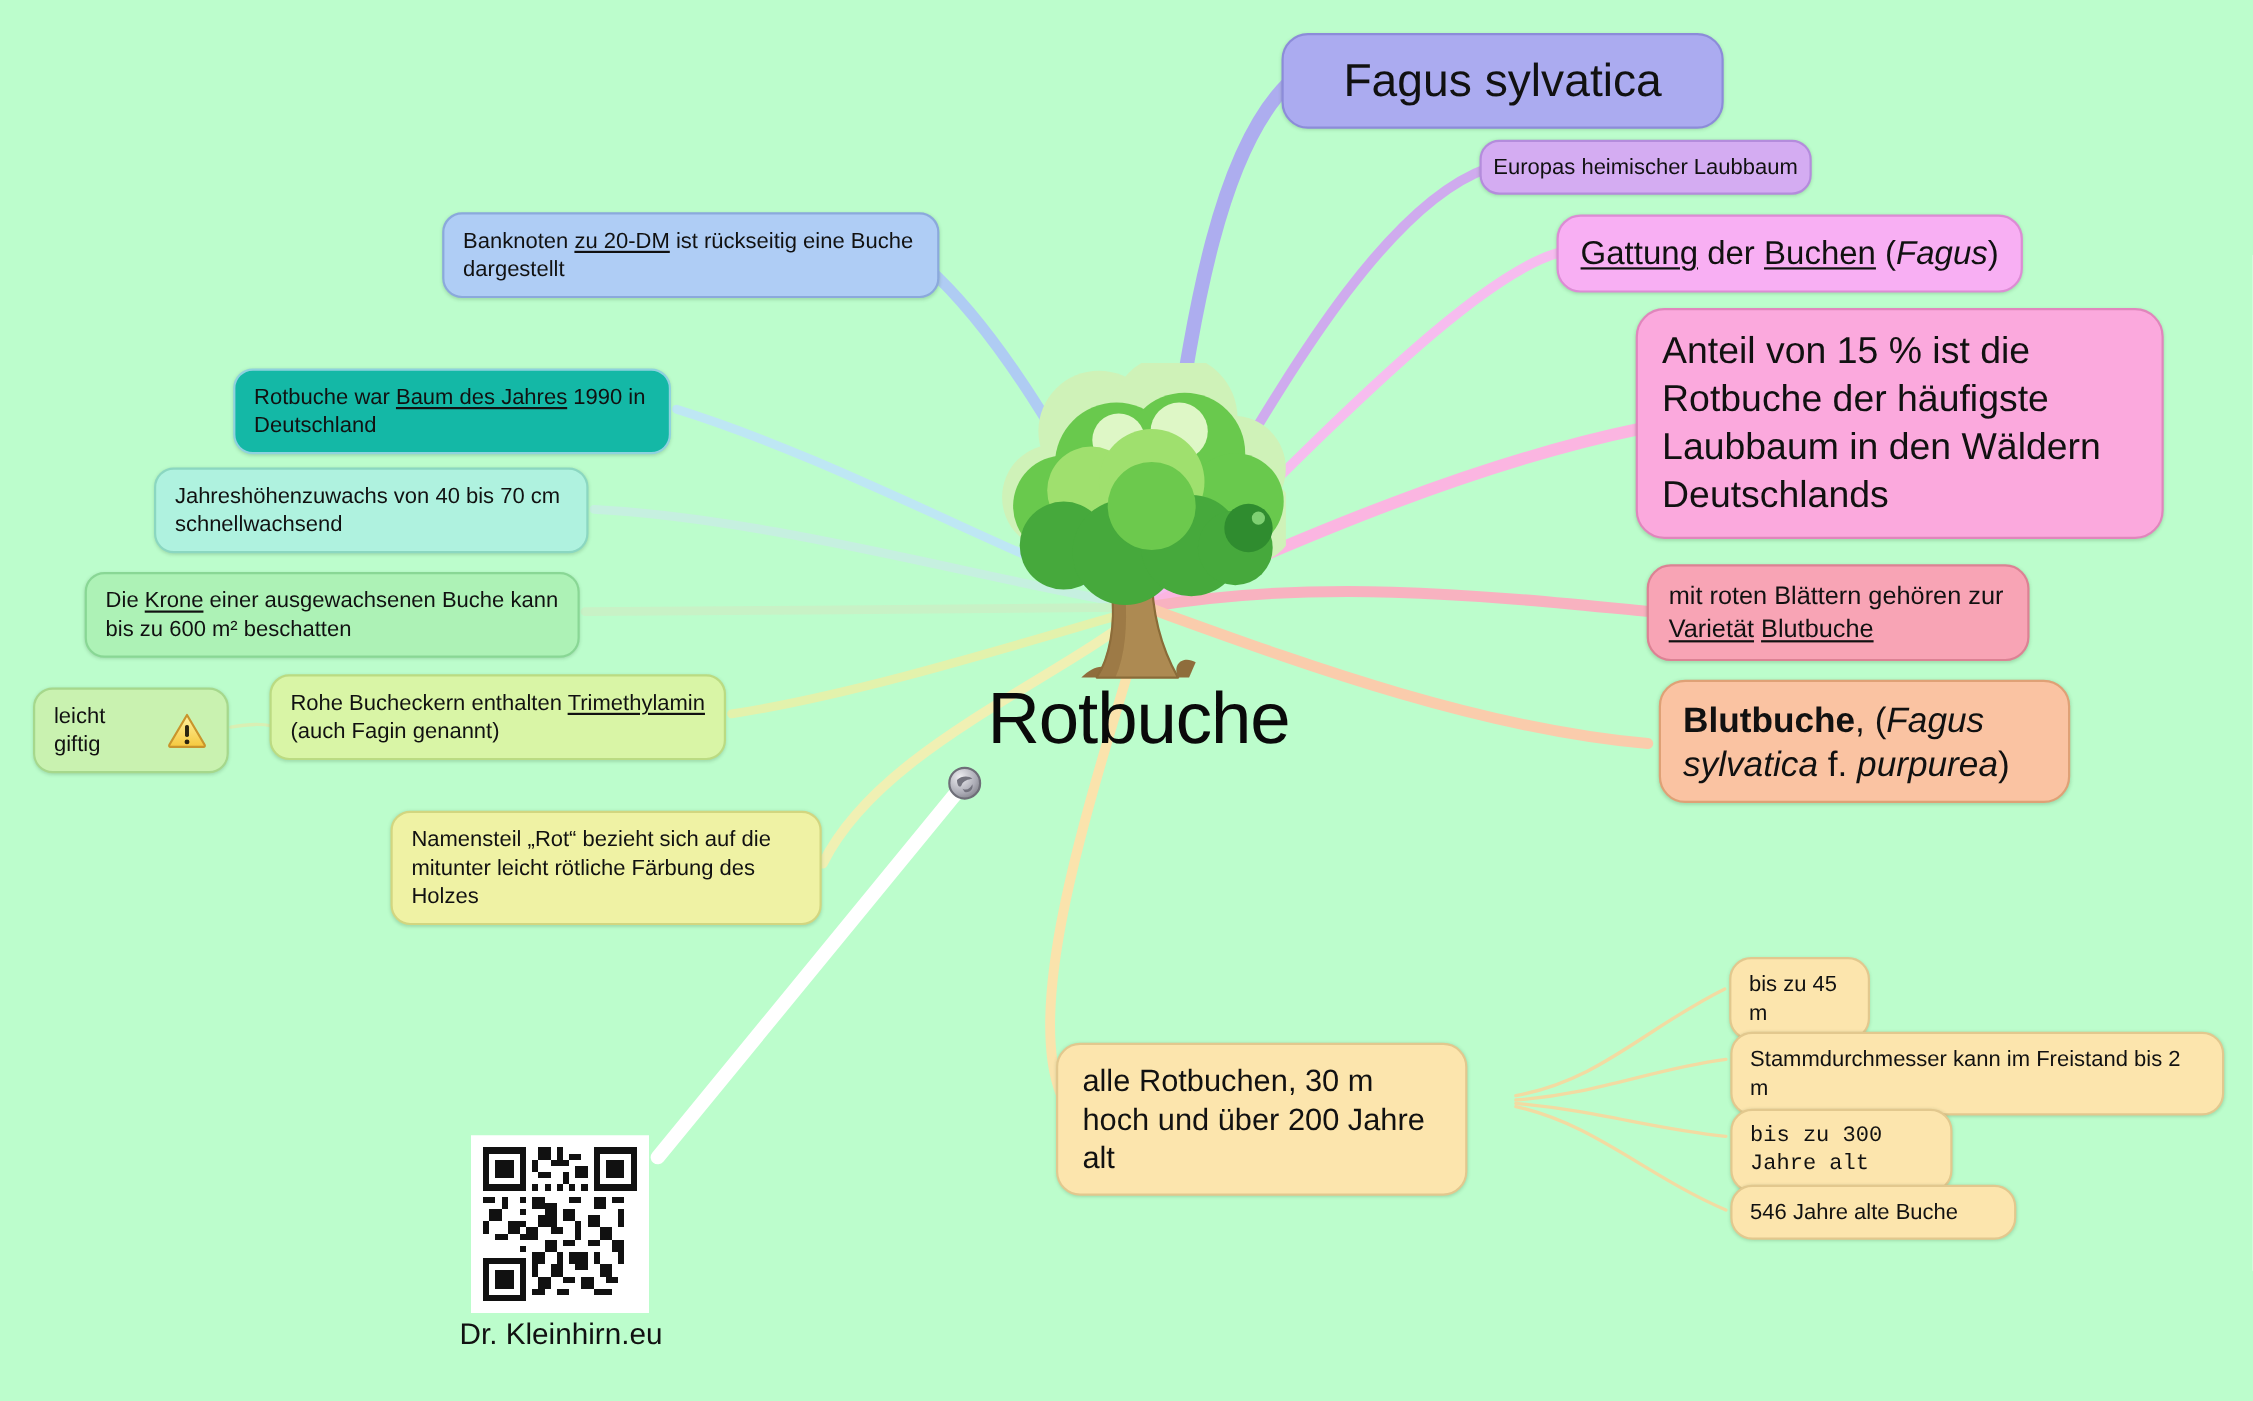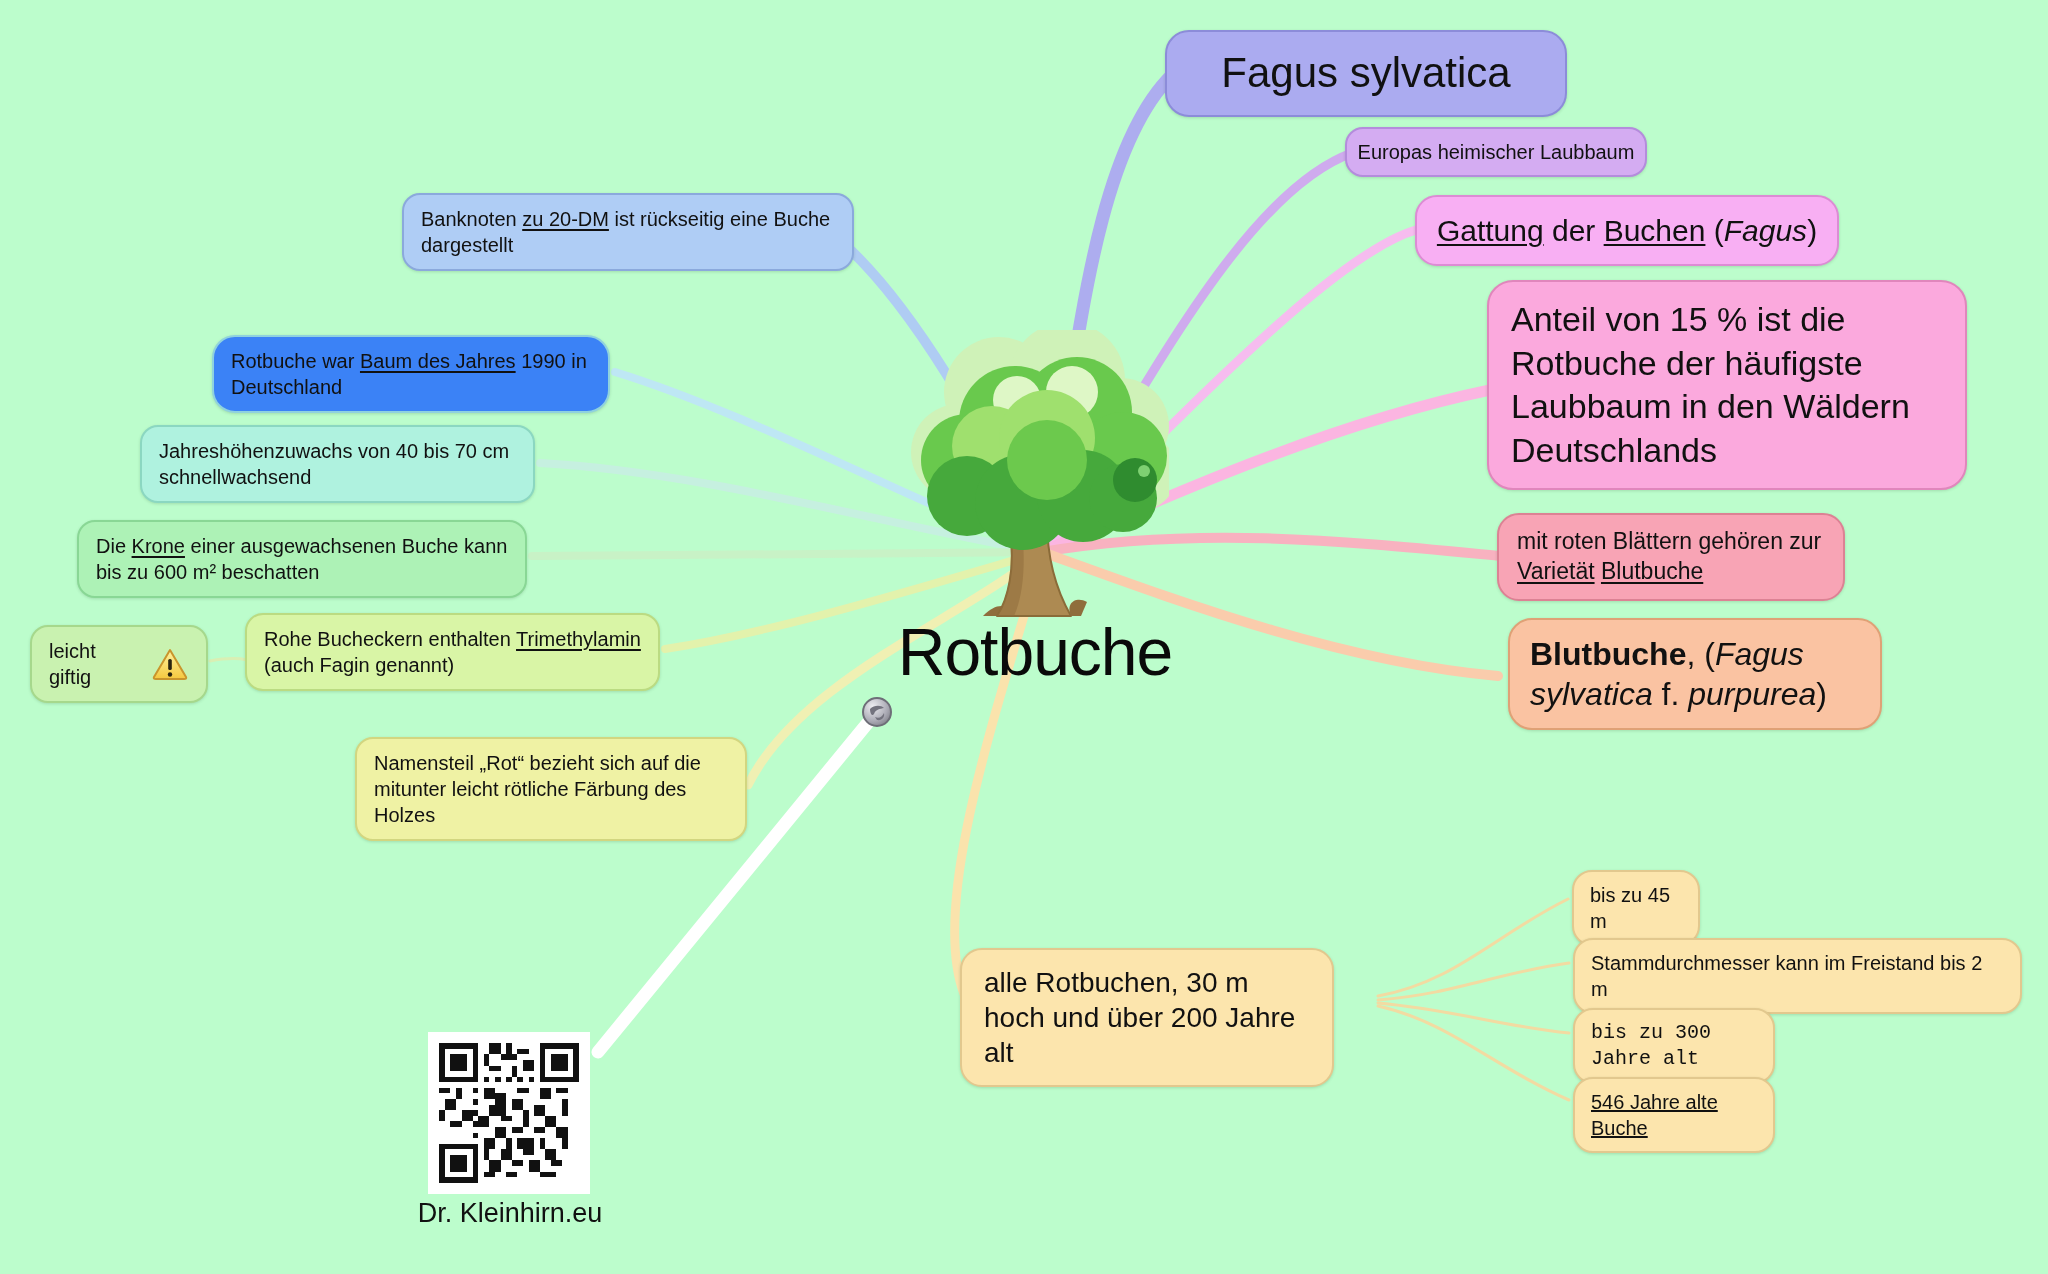--- a/index.html
+++ b/index.html
@@ -17,32 +17,32 @@
         font-size:66px;line-height:1.05;color:#0a0a0a;letter-spacing:-1px;}
   
   .n-fagus{left:1165px;top:30px;width:402px;font-size:42px;text-align:center;border-radius:24px;
            background:#ABABF0;border-color:#8C8CD9;padding:14px 10px;}
   .n-europas{left:1345px;top:127px;width:302px;text-align:center;background:#D4ACF2;border-color:#B48CDC;padding:10px 8px;}
   .n-gattung{left:1415px;top:195px;width:424px;font-size:30px;text-align:center;background:#F8AFF3;border-color:#DC8CD4;padding:14px 8px;border-radius:22px;}
   .n-anteil{left:1487px;top:280px;width:480px;font-size:34px;line-height:1.28;background:#FBA9DD;border-color:#E086BC;padding:16px 22px;border-radius:26px;}
   .n-mitroten{left:1497px;top:513px;width:348px;font-size:23px;background:#F8A4B5;border-color:#DC8294;padding:12px 18px;border-radius:22px;}
   .n-blutbuche{left:1495px;top:618px;width:374px;font-size:32px;line-height:1.25;background:#FAC3A2;border-color:#DFA176;padding:14px 20px;border-radius:24px;margin-left:13px;}
   .n-banknoten{left:402px;top:193px;width:452px;background:#AFCDF5;border-color:#8BA9DC;}
-  .n-baumjahres{left:212px;top:335px;width:398px;background:#3b82f6;border-color:#8FD2DE;border-radius:23px;}
+  .n-baumjahres{left:212px;top:335px;width:398px;background:#14b8a6;border-color:#8FD2DE;}
   .n-jahres{left:140px;top:425px;width:395px;background:#AFF2DF;border-color:#8BD7C1;}
   .n-krone{left:77px;top:520px;width:450px;background:#ADF2B6;border-color:#89D795;}
   .n-giftig{left:30px;top:625px;width:178px;background:#C9F2B0;border-color:#A6D88C;display:flex;align-items:center;gap:10px;}
   .n-bucheckern{left:245px;top:613px;width:415px;background:#D9F5A6;border-color:#BBDB82;}
   .n-namensteil{left:355px;top:737px;width:392px;background:#EFF2A4;border-color:#D2D680;}
   .n-alle{left:960px;top:948px;width:374px;font-size:28px;line-height:1.25;background:#FCE5AD;border-color:#E2C88E;padding:15px 22px;border-radius:22px;}
   .n-child{background:#FCE5AD;border-color:#E2C88E;padding:10px 16px;border-radius:20px;}
   .n-c1{left:1572px;top:870px;width:128px;}
   .n-c2{left:1573px;top:938px;width:449px;}
   .n-c3{left:1573px;top:1008px;width:202px;font-family:Liberation Mono, monospace;}
-  .n-c4{left:1573px;top:1077px;width:202px;text-decoration:underline;}
+  .n-c4{left:1573px;top:1077px;width:260px;}
   .warn{width:38px;height:34px;flex:0 0 auto;}
   .ball{position:absolute;left:861px;top:696px;width:32px;height:32px;z-index:3;}
   .qr{position:absolute;left:428px;top:1032px;width:162px;height:162px;z-index:2;}
   .qr-label{position:absolute;left:380px;top:1198px;width:260px;text-align:center;font-size:27px;z-index:2;}
 </style>
 </head>
 <body>
 
 <div class="canvas">
 

